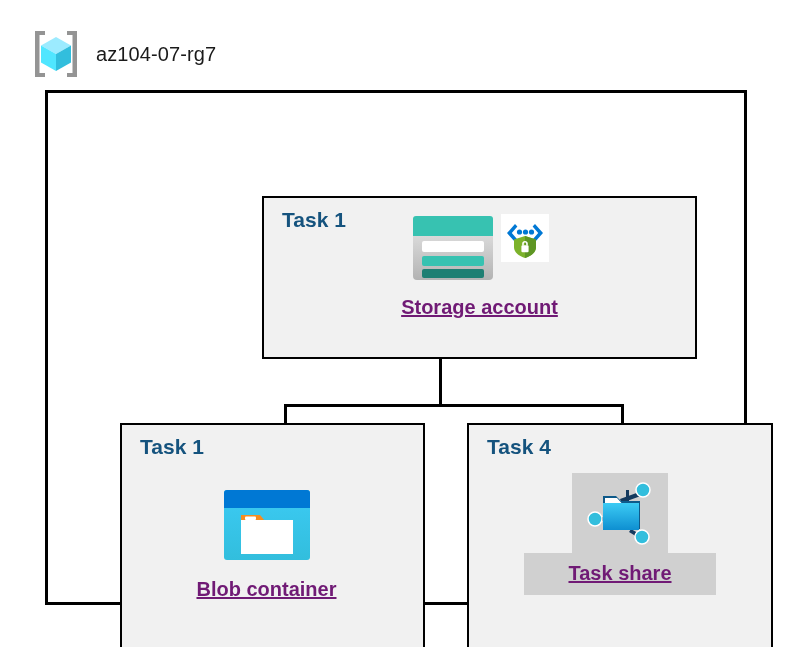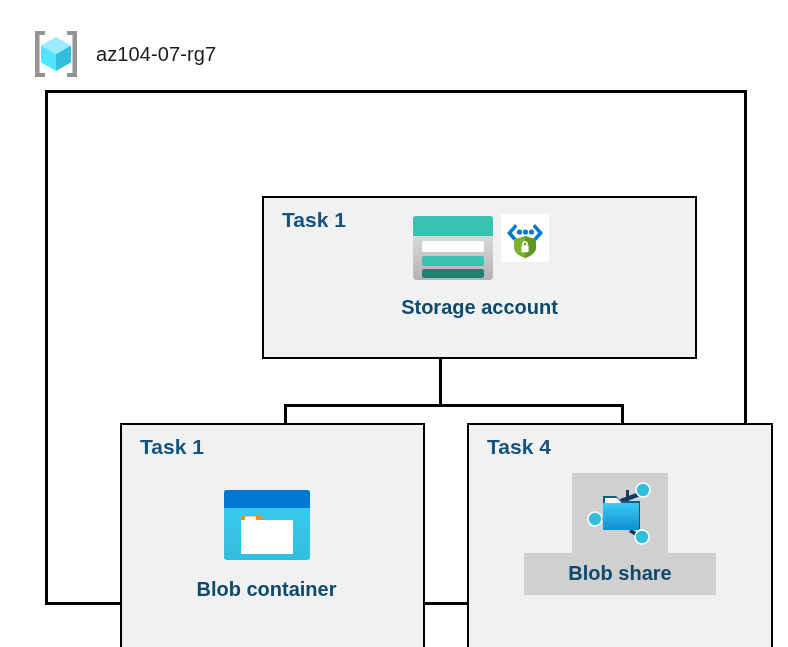--- a/index.html
+++ b/index.html
@@ -74,23 +74,24 @@
   
   .node {
     position: absolute;
     display: flex;
     flex-direction: column;
     align-items: center;
   }
   .node-caption {
     font-size: 20px;
     font-weight: bold;
-    color: #0c4a6e;
+    color: #701a75;
     white-space: nowrap;
     line-height: 1.1;
+    text-decoration: underline;
   }
   .node-icons {
     display: flex;
     align-items: flex-start;
     gap: 6px;
   }
 
   
   #node-storage-account {
     left: 0; right: 0; top: 16px;
@@ -262,18 +263,18 @@
 
             <path d="M17 22 L53 22 L53 49 L17 49 Z" fill="url(#fsFolder)"></path>
 
             <circle cx="9" cy="38" r="7" fill="#32BEDD" stroke="#FFFFFF" stroke-width="1.5"></circle>
             <circle cx="57" cy="9" r="7" fill="#32BEDD" stroke="#FFFFFF" stroke-width="1.5"></circle>
             <circle cx="56" cy="56" r="7" fill="#32BEDD" stroke="#FFFFFF" stroke-width="1.5"></circle>
           </svg>
         </span>
       </div>
       <div class="highlight-caption">
-        <div class="node-caption">Blob share</div>
+        <div class="node-caption">Task share</div>
       </div>
     </div>
   </div>
 
 </div>
 
 </body></html>

